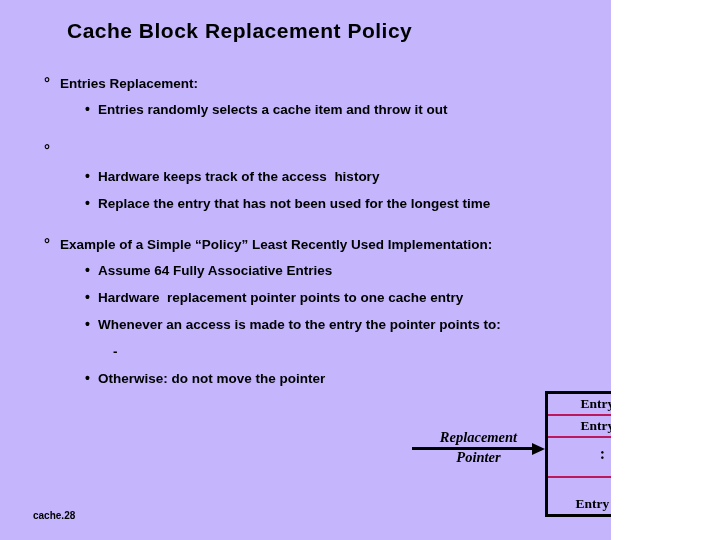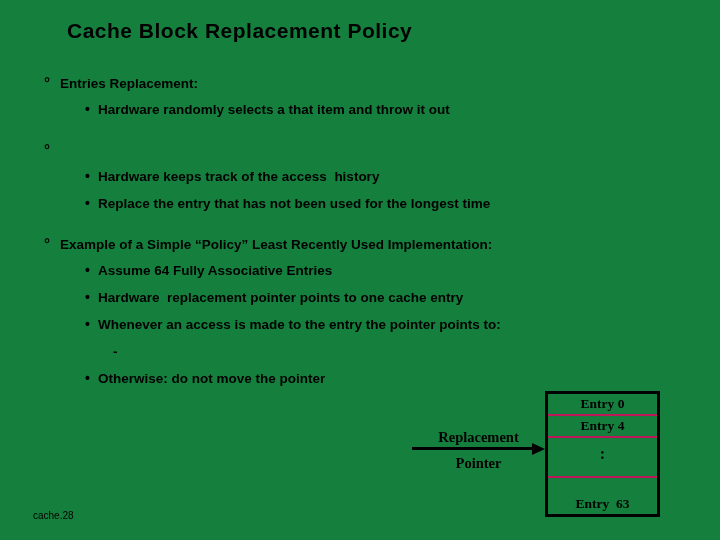--- a/index.html
+++ b/index.html
@@ -2,23 +2,23 @@
 <html><head>
 <meta charset="utf-8">
 <style>
   html, body {
     margin: 0;
     padding: 0;
     background: #ffffff;
   }
   .slide {
     position: relative;
-    width: 720px;
+    width: 611px;
     height: 540px;
-    background: #15803d;
+    background: #c4b5fd;
     overflow: hidden;
     font-family: "Liberation Sans", sans-serif;
     color: #000000;
   }
   .title {
     position: absolute;
     left: 67px;
     top: 19px;
     margin: 0;
     font-size: 21px;
@@ -74,23 +74,24 @@
   .pointer-label {
     position: absolute;
     left: 412px;
     top: 429px;
     width: 133px;
     text-align: center;
     font-family: "Liberation Serif", serif;
     font-weight: bold;
     font-size: 14.5px;
     line-height: 16px;
+    font-style: italic;
   }
   .pointer-label .lbl2 {
-    margin-top: 10px;
+    margin-top: 4px;
     text-align: center;
   }
   .arrow-line {
     position: absolute;
     left: 412px;
     top: 447px;
     width: 124px;
     height: 3px;
     background: #000000;
   }
@@ -102,38 +103,38 @@
     height: 0;
     border-top: 6px solid transparent;
     border-bottom: 6px solid transparent;
     border-left: 13px solid #000000;
   }
   .footer {
     position: absolute;
     left: 33px;
     top: 510px;
     font-size: 10px;
-    font-weight: normal;
+    font-weight: bold;
     color: #000000;
   }
 </style>
 </head>
 <body>
 
 <div class="slide">
 
   <h1 class="title">Cache Block Replacement Policy</h1>
 
   <div class="bullet-line lvl0" style="top:75px">
     <span class="marker">°</span>
     <span class="text">Entries Replacement:</span>
   </div>
   <div class="bullet-line lvl1" style="top:102px">
     <span class="marker">•</span>
-    <span class="text">Hardware randomly selects a that item and throw it out</span>
+    <span class="text">Entries randomly selects a cache item and throw it out</span>
   </div>
 
   <div class="bullet-line lvl0" style="top:142px">
     <span class="marker">°</span>
   </div>
   <div class="bullet-line lvl1" style="top:169px">
     <span class="marker">•</span>
     <span class="text">Hardware keeps track of the access  history</span>
   </div>
   <div class="bullet-line lvl1" style="top:196px">

